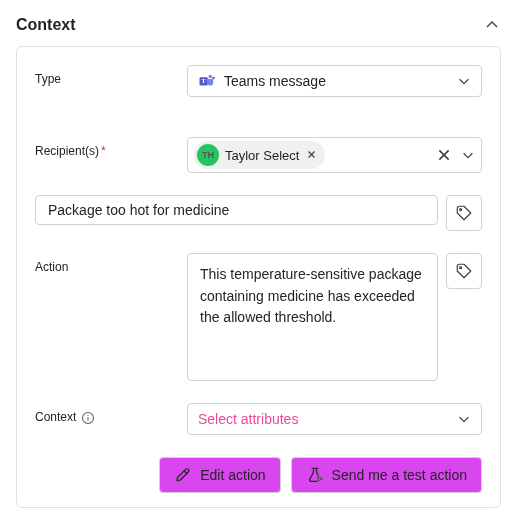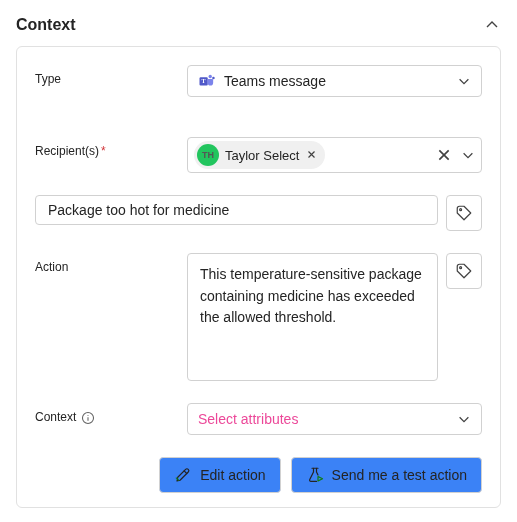--- a/index.html
+++ b/index.html
@@ -137,21 +137,21 @@
       display: flex;
       justify-content: flex-end;
       gap: 10px;
       margin-top: 22px;
     }
     .btn {
       height: 36px;
       padding: 0 14px;
       border: 1px solid #d1d1d1;
       border-radius: 4px;
-      background: #3b82f6;
+      background: #d946ef;
       font-family: inherit;
       font-size: 14px;
       color: #242424;
       display: inline-flex;
       align-items: center;
       gap: 8px;
       cursor: pointer;
     }
     .btn svg { width: 18px; height: 18px; }
   </style>

